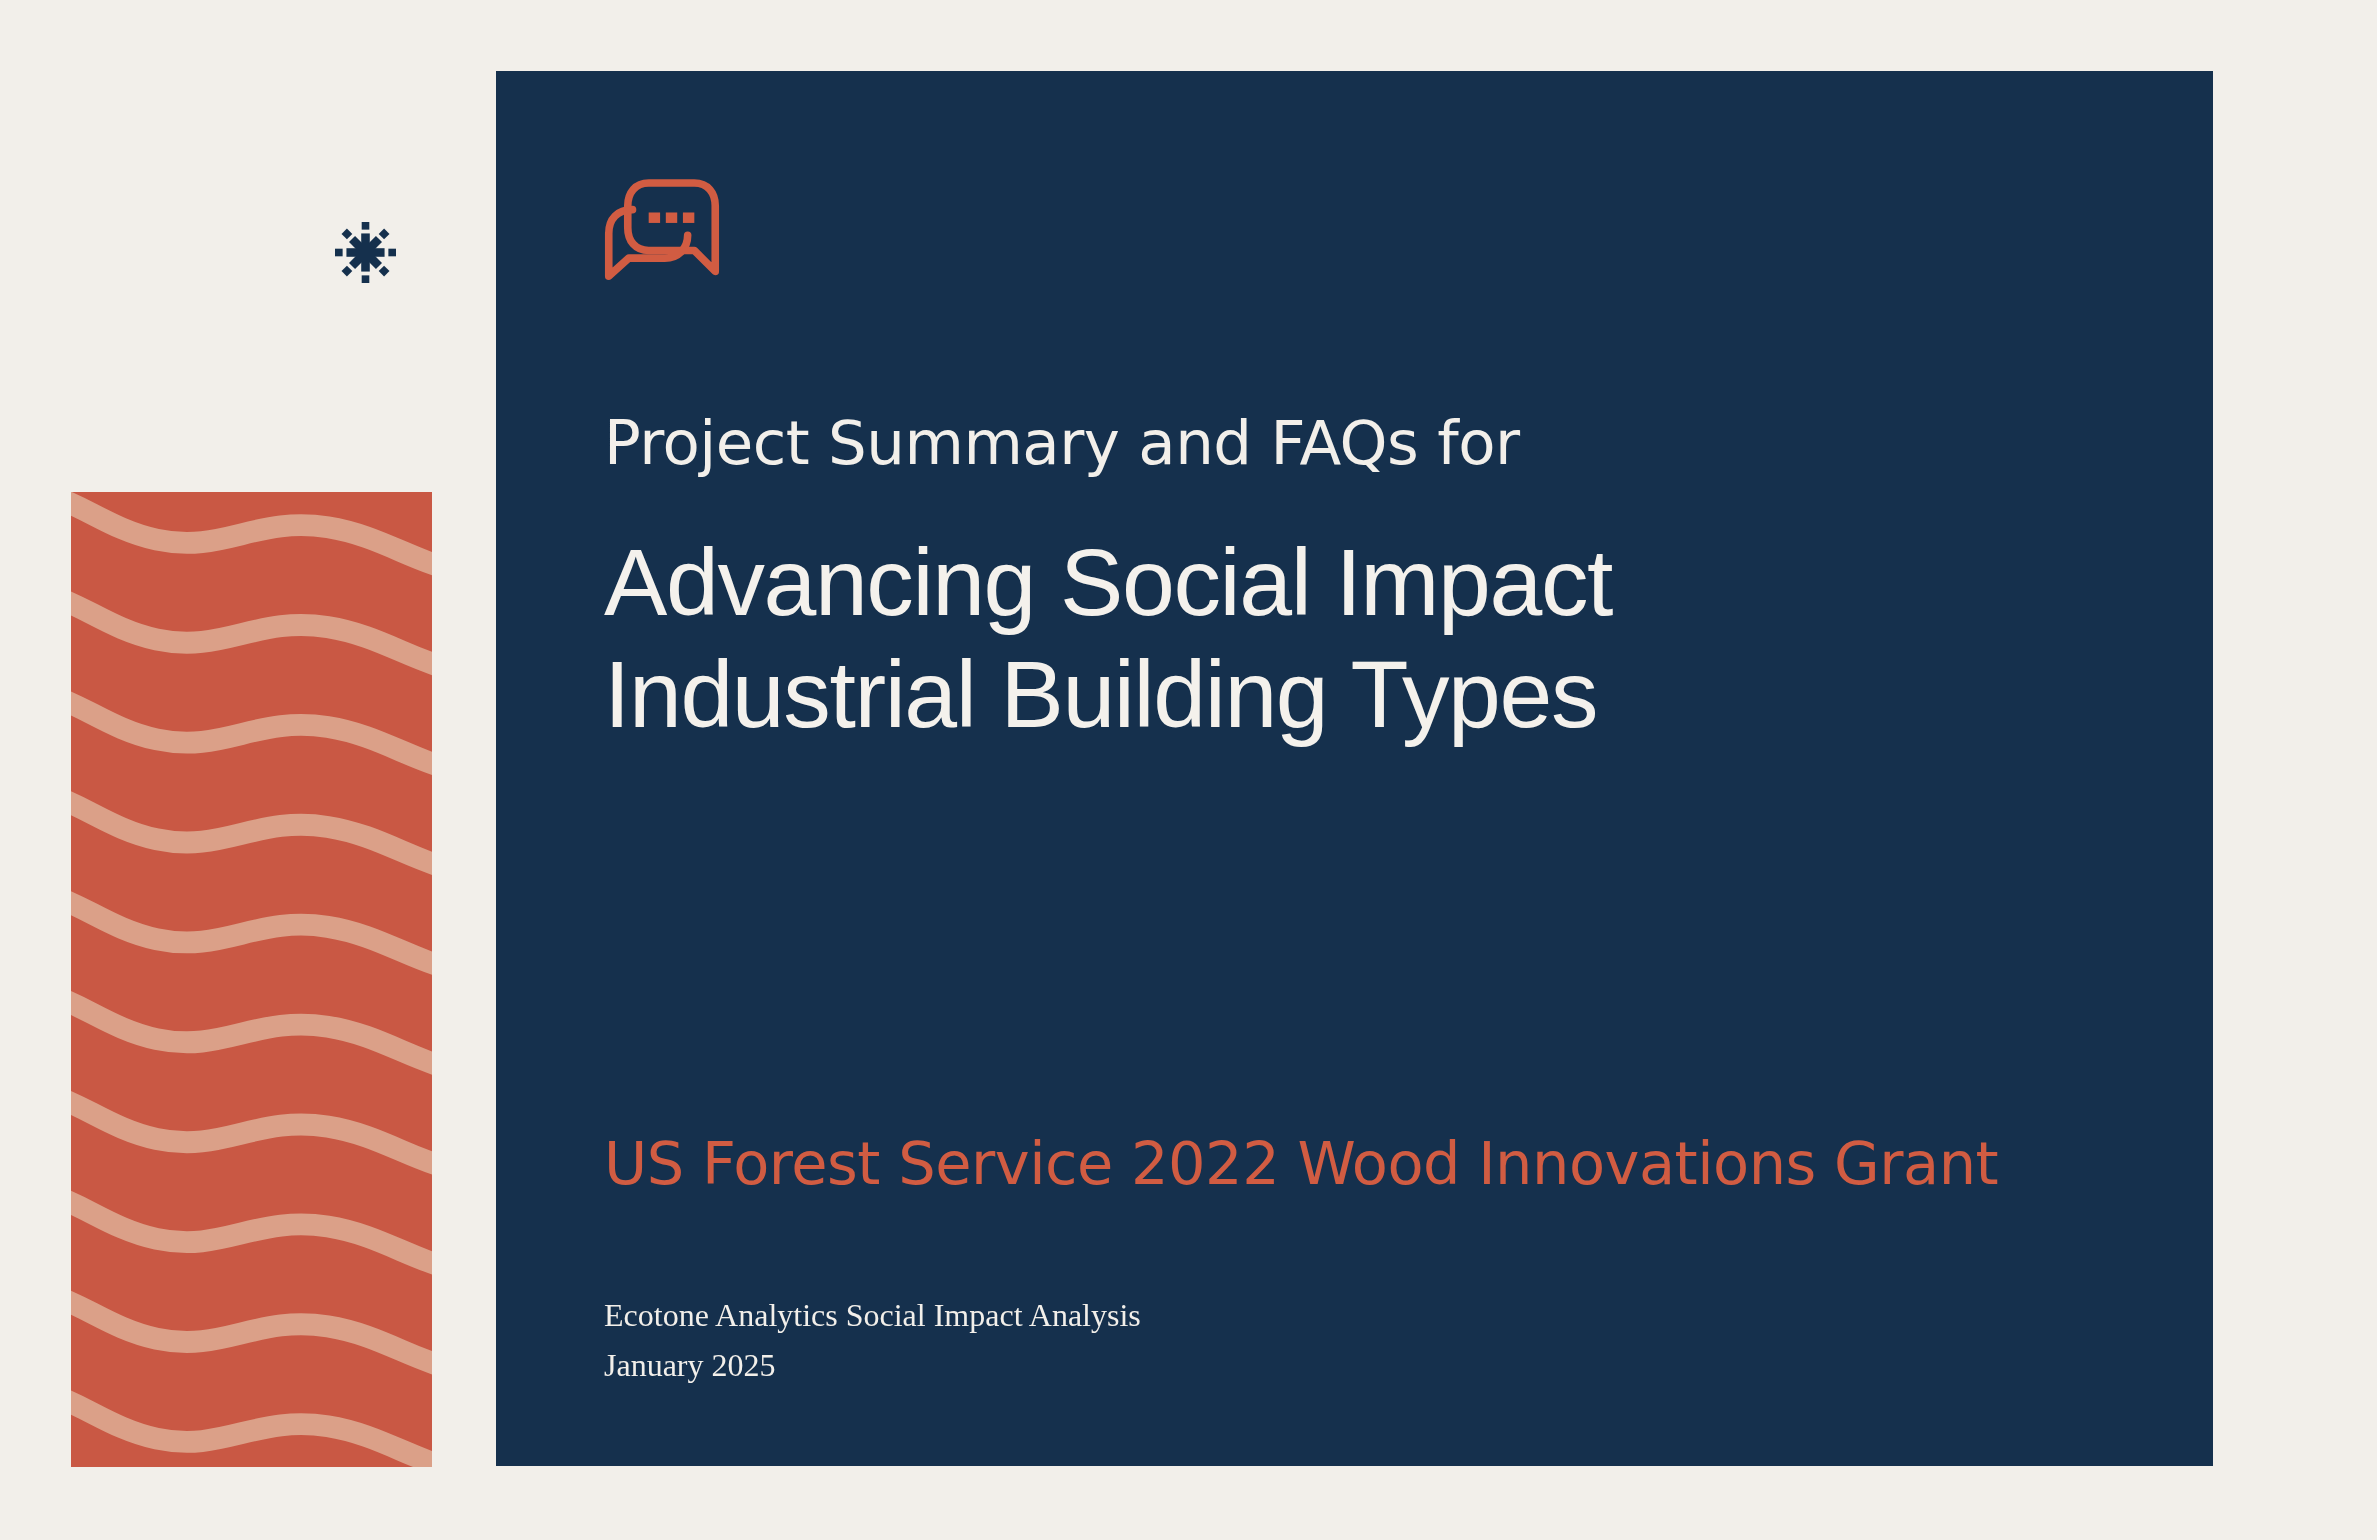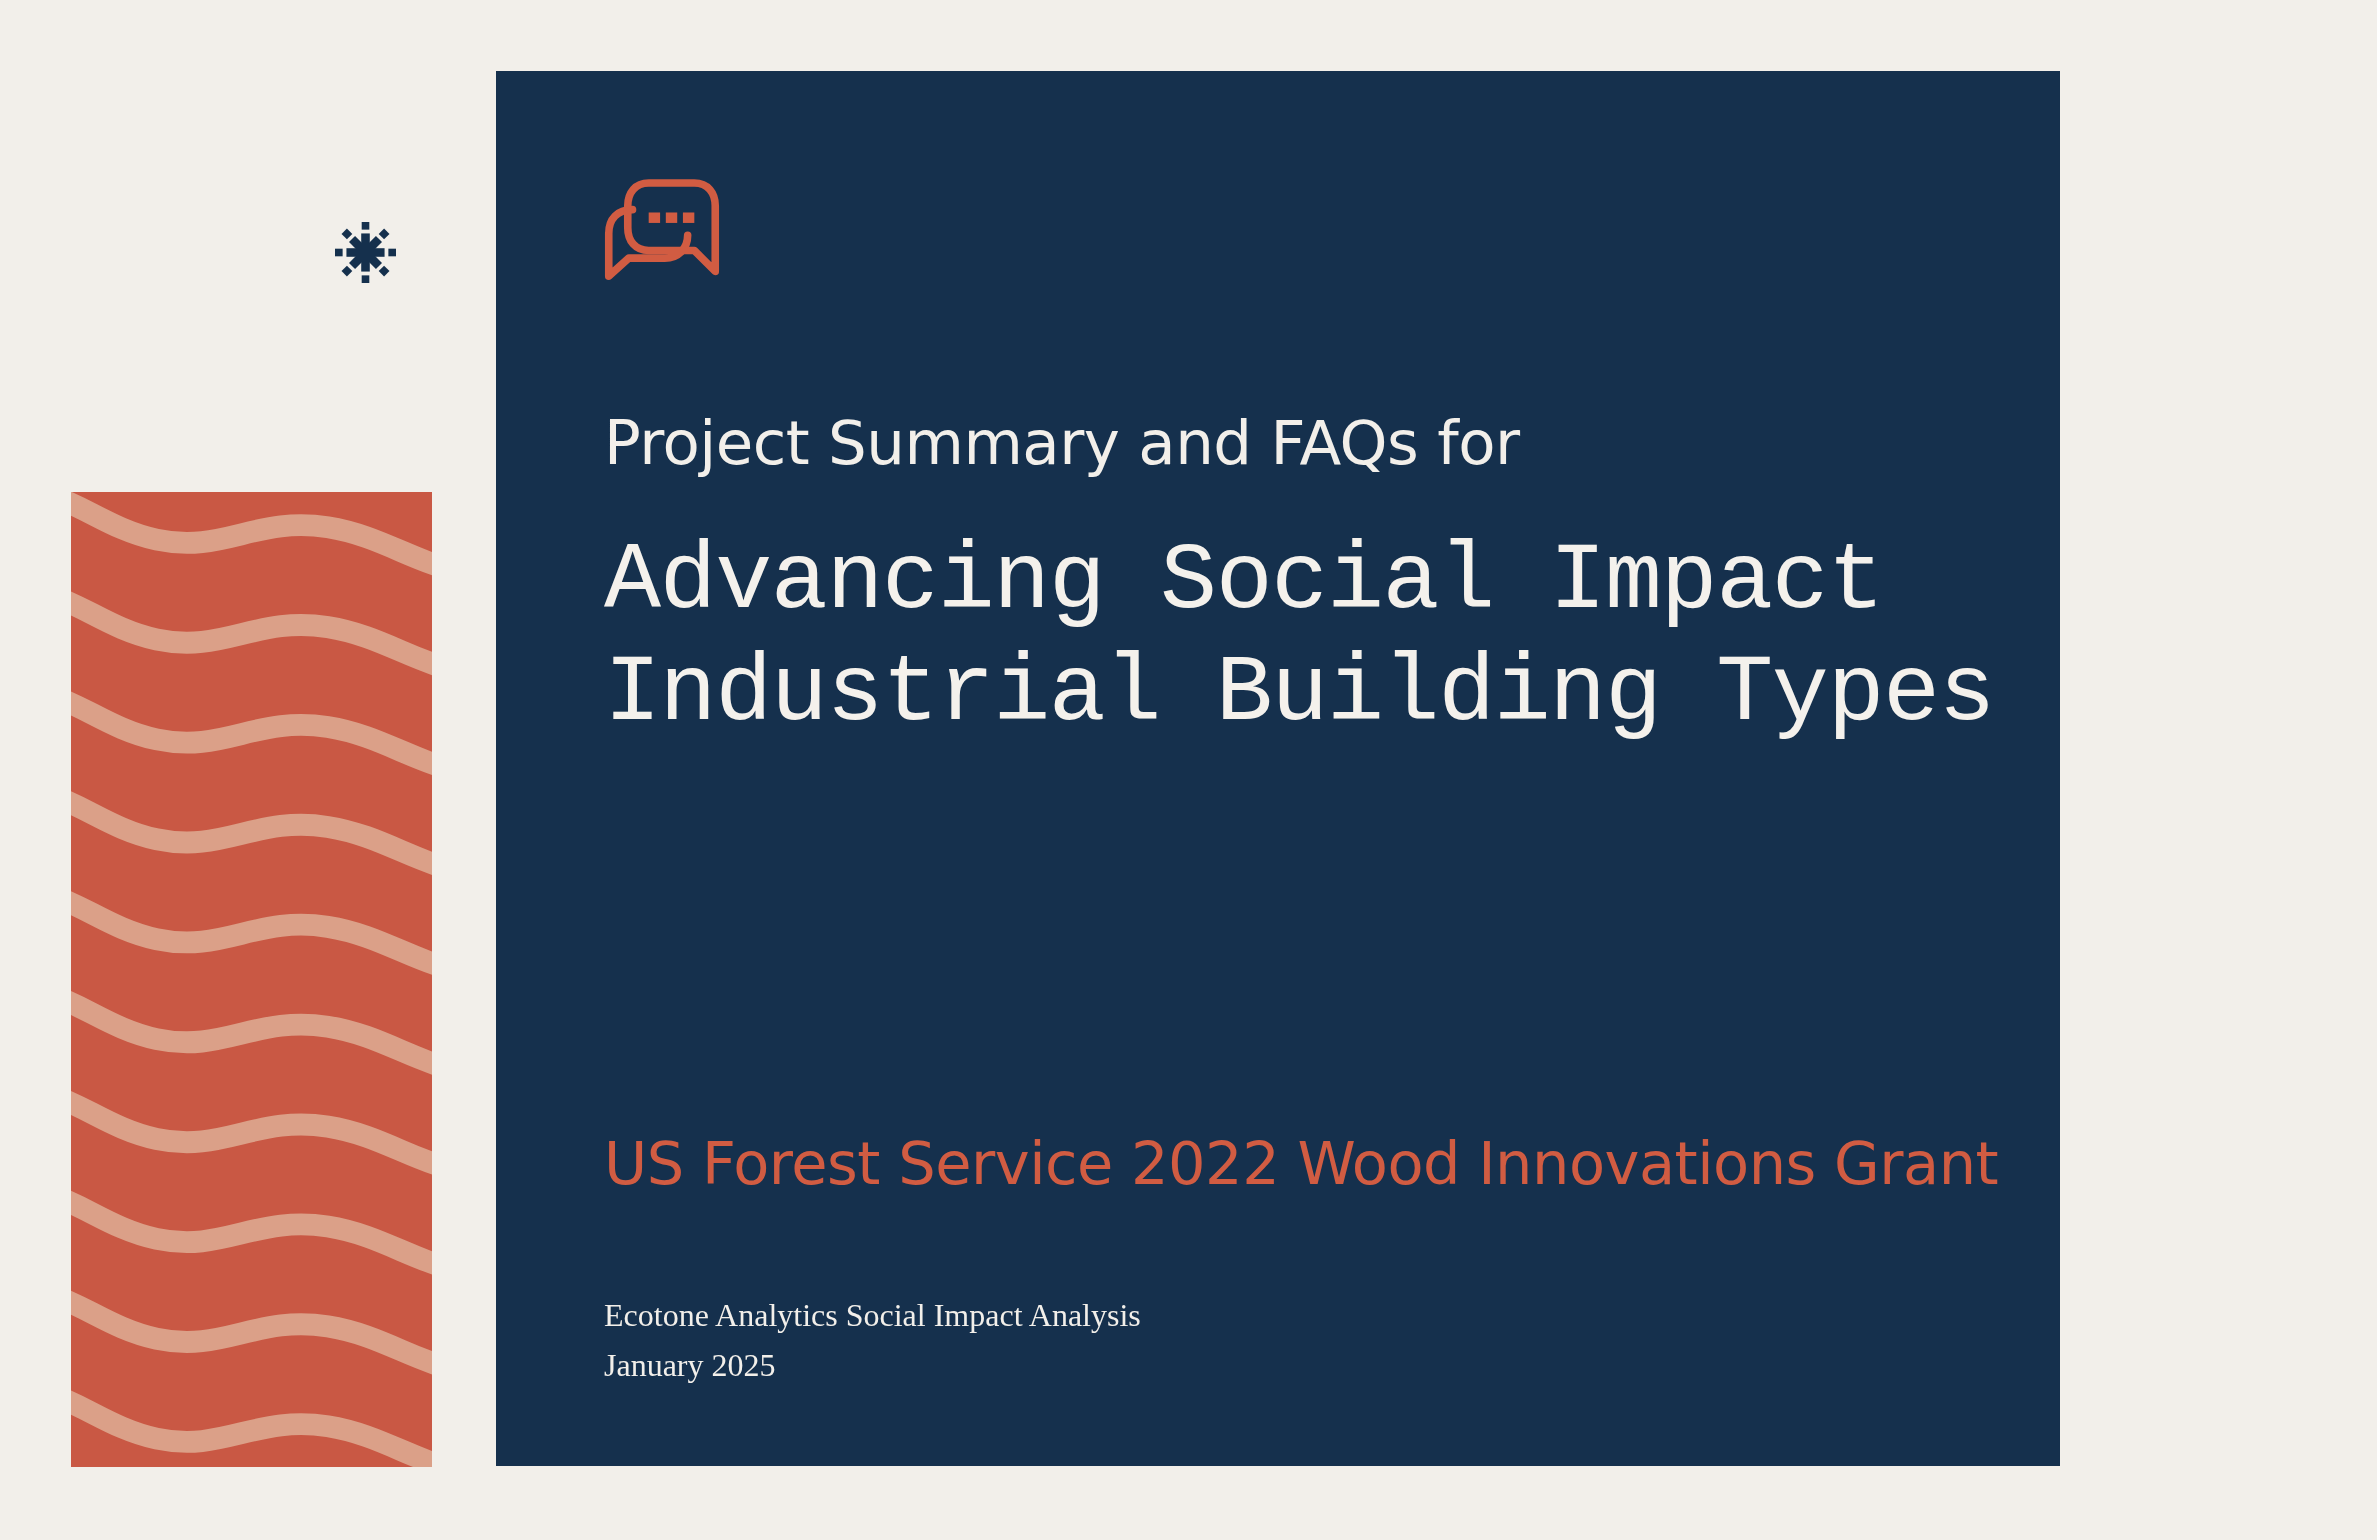--- a/index.html
+++ b/index.html
@@ -66,21 +66,21 @@
     width: 447px;
     height: 1094px;
     display: block;
   }
 
   
   .hero-panel {
     position: absolute;
     left: 496px;
     top: 71px;
-    width: 1564px;
+    width: 1717px;
     height: 1395px;
     background: #15304d;
   }
 
   .chat-icon {
     position: absolute;
     left: 108px;
     top: 107px;
     width: 116px;
     height: 107px;
@@ -102,21 +102,21 @@
   .headline {
     position: absolute;
     left: 108px;
     top: 455px;
     width: 1560px;
     font-size: 95px;
     line-height: 1.18;
     letter-spacing: -1.4px;
     color: #f4f1ec;
     font-weight: 400;
-    font-family: Liberation Mono, monospace;
+    font-family: Liberation Sans, sans-serif;
   }
   .headline .hl-line {
     display: block;
     white-space: nowrap;
   }
 
   .subtitle {
     position: absolute;
     left: 108px;
     top: 1013px;

